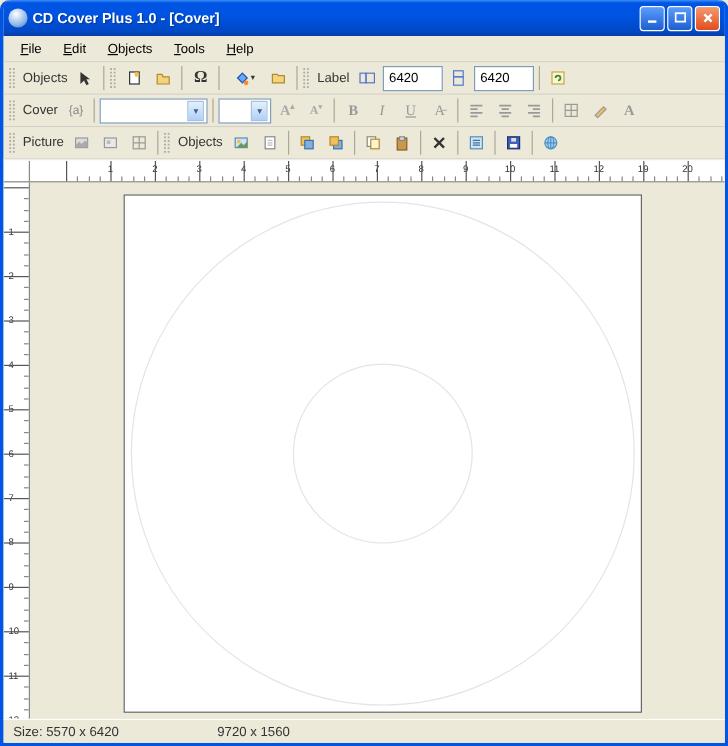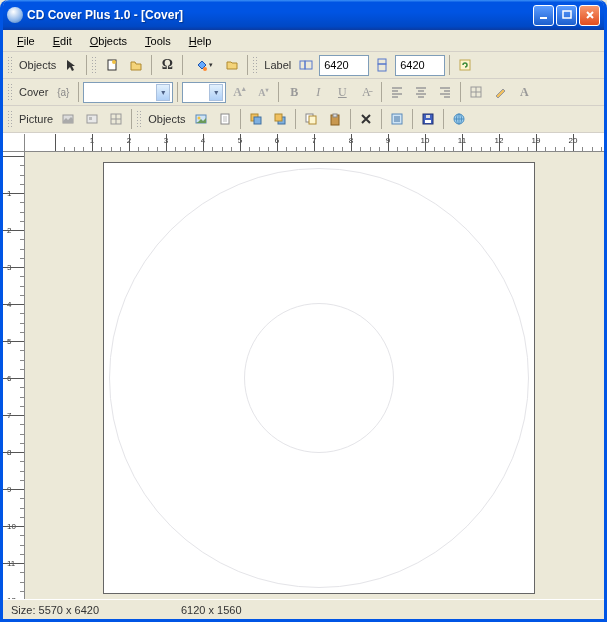--- a/index.html
+++ b/index.html
@@ -459,15 +459,15 @@
     <div class="canvas-area">
       <div class="page">
         <div class="cd-outer"></div>
         <div class="cd-inner"></div>
       </div>
     </div>
   </div>
 
   <div class="statusbar">
     <div class="status-cell w2">Size: 5570 x 6420</div>
-    <div class="status-cell">6120 x 1560</div>
+    <div class="status-cell">9720 x 1560</div>
   </div>
 </div>
 
 </body></html>

